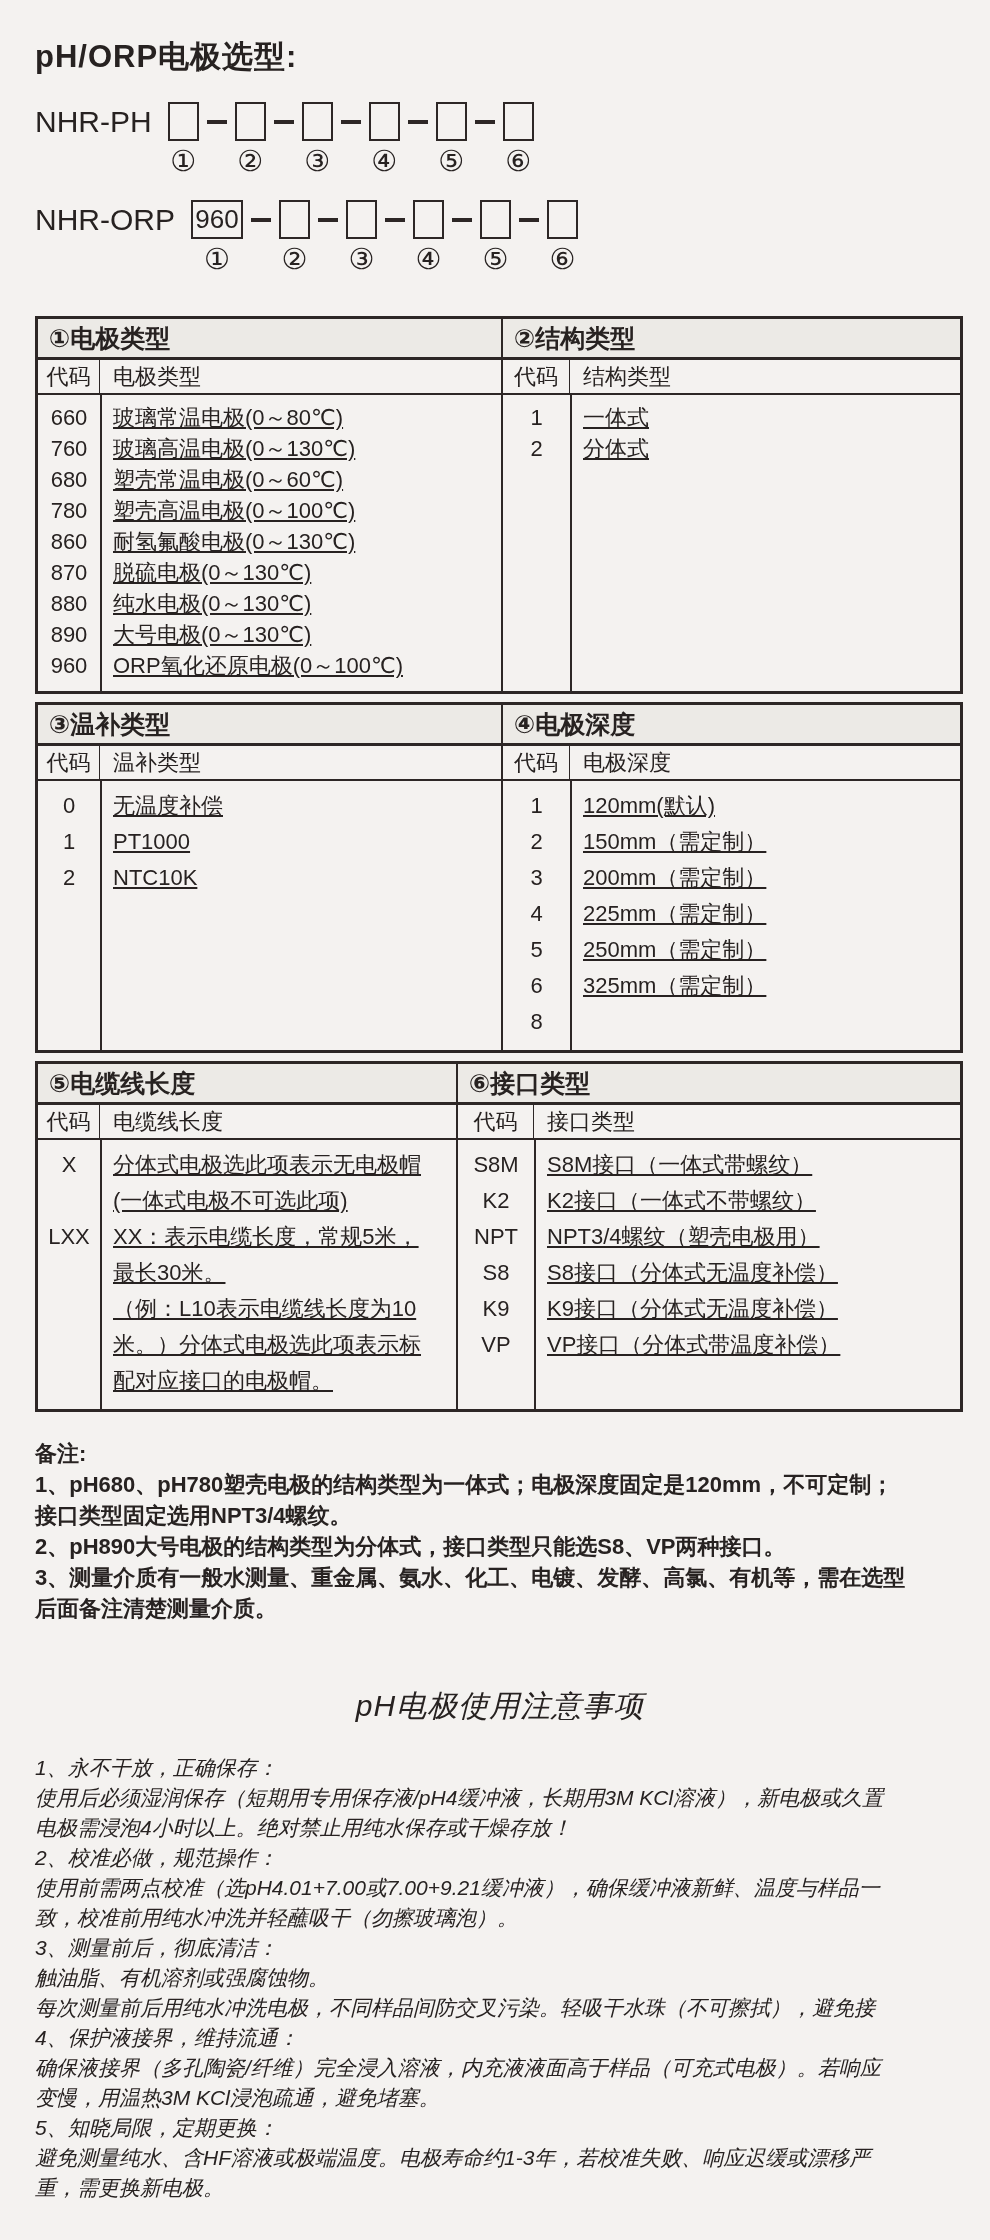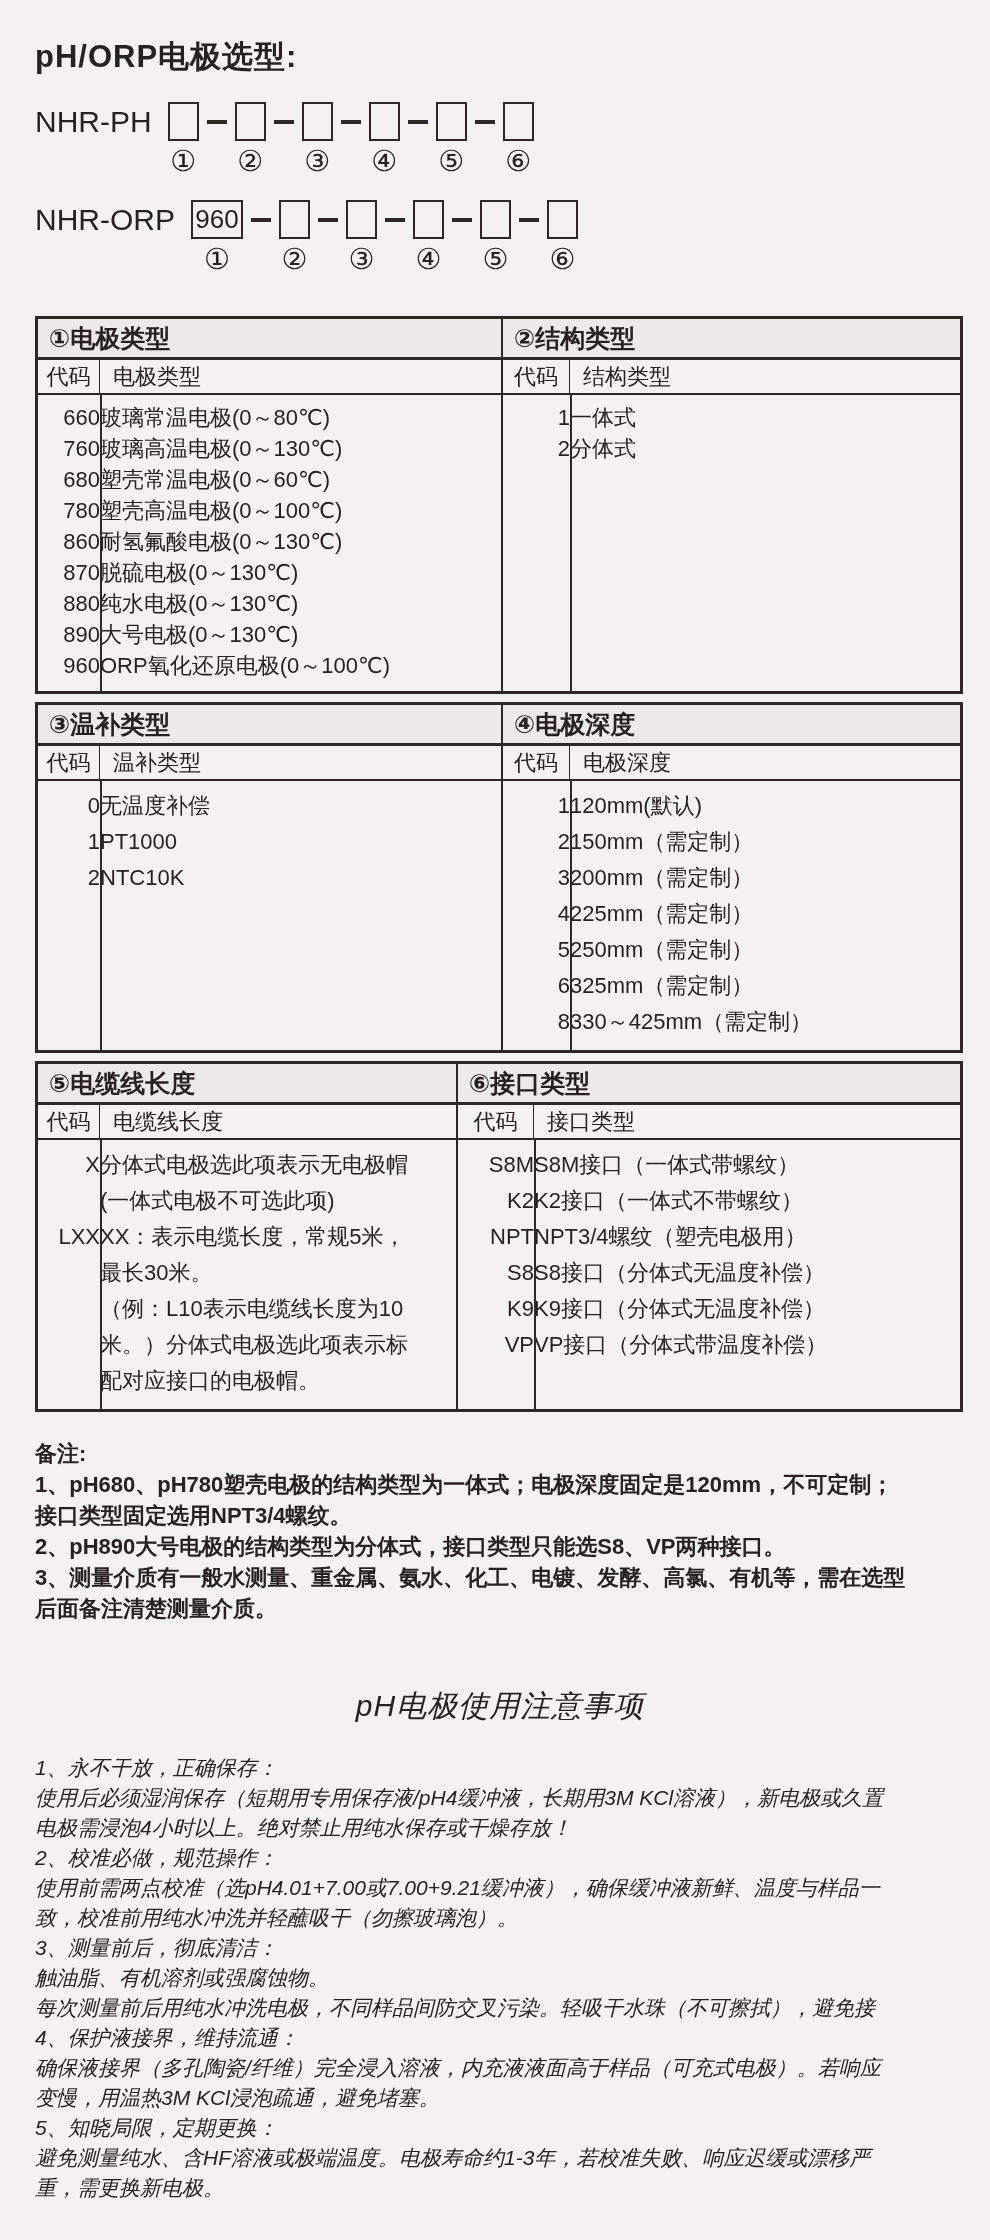--- a/index.html
+++ b/index.html
@@ -37,22 +37,22 @@
   .sub-head { background:#eceae6; border-bottom:3px solid var(--bc);
               font-size:25px; font-weight:bold; line-height:38px; height:41px; padding-left:11px; }
   .col-head { display:flex; border-bottom:2px solid var(--bc); font-size:22px; line-height:33px; height:35px; }
   .col-head .code-h { width:var(--cw); text-align:center; border-right:1.5px solid var(--bc); }
   .col-head .desc-h { flex:1; padding-left:13px; }
   .tbody { position:relative; flex:1; padding:7px 0 10px 0; font-size:22px; }
   .tbody::before { content:""; position:absolute; left:var(--cw); top:0; bottom:0; width:1.5px; background:var(--bc); }
   .trow { display:flex; }
   .rh31 .trow { line-height:31px; }
   .rh36 .trow { line-height:36px; }
-  .trow .code { width:var(--cw); text-align:right; flex-shrink:0; }
-  .trow .desc { flex:1; white-space:pre-line; }
+  .trow .code { width:var(--cw); text-align:center; flex-shrink:0; }
+  .trow .desc { flex:1; padding-left:13px; white-space:pre-line;text-decoration:underline; }
 
   
   .remarks { margin-top:26px; font-size:22px; font-weight:bold; line-height:31px; width:930px; }
   .remarks .tline { }
 
   
   .prec-title { margin-top:62px; text-align:center; font-size:30px; letter-spacing:1px; width:930px;font-style:italic; }
   .prec-list { margin-top:26px; font-size:21px; line-height:30px; width:932px;font-style:italic; }
 </style>
 </head>
@@ -245,21 +245,20 @@
           <div class="trow">
             <span class="code">5</span>
             <span class="desc">250mm（需定制）</span>
           </div>
           <div class="trow">
             <span class="code">6</span>
             <span class="desc">325mm（需定制）</span>
           </div>
           <div class="trow">
             <span class="code">8</span>
-            <span class="desc">330～425mm（需定制）</span>
           </div>
         </div>
     </div>
   </div>
 
   <div class="tsection">
     <div class="sub sub-left narrow cw62 rh36">
       <div class="sub-head">⑤电缆线长度</div>
       <div class="col-head">
         <span class="code-h">代码</span>

